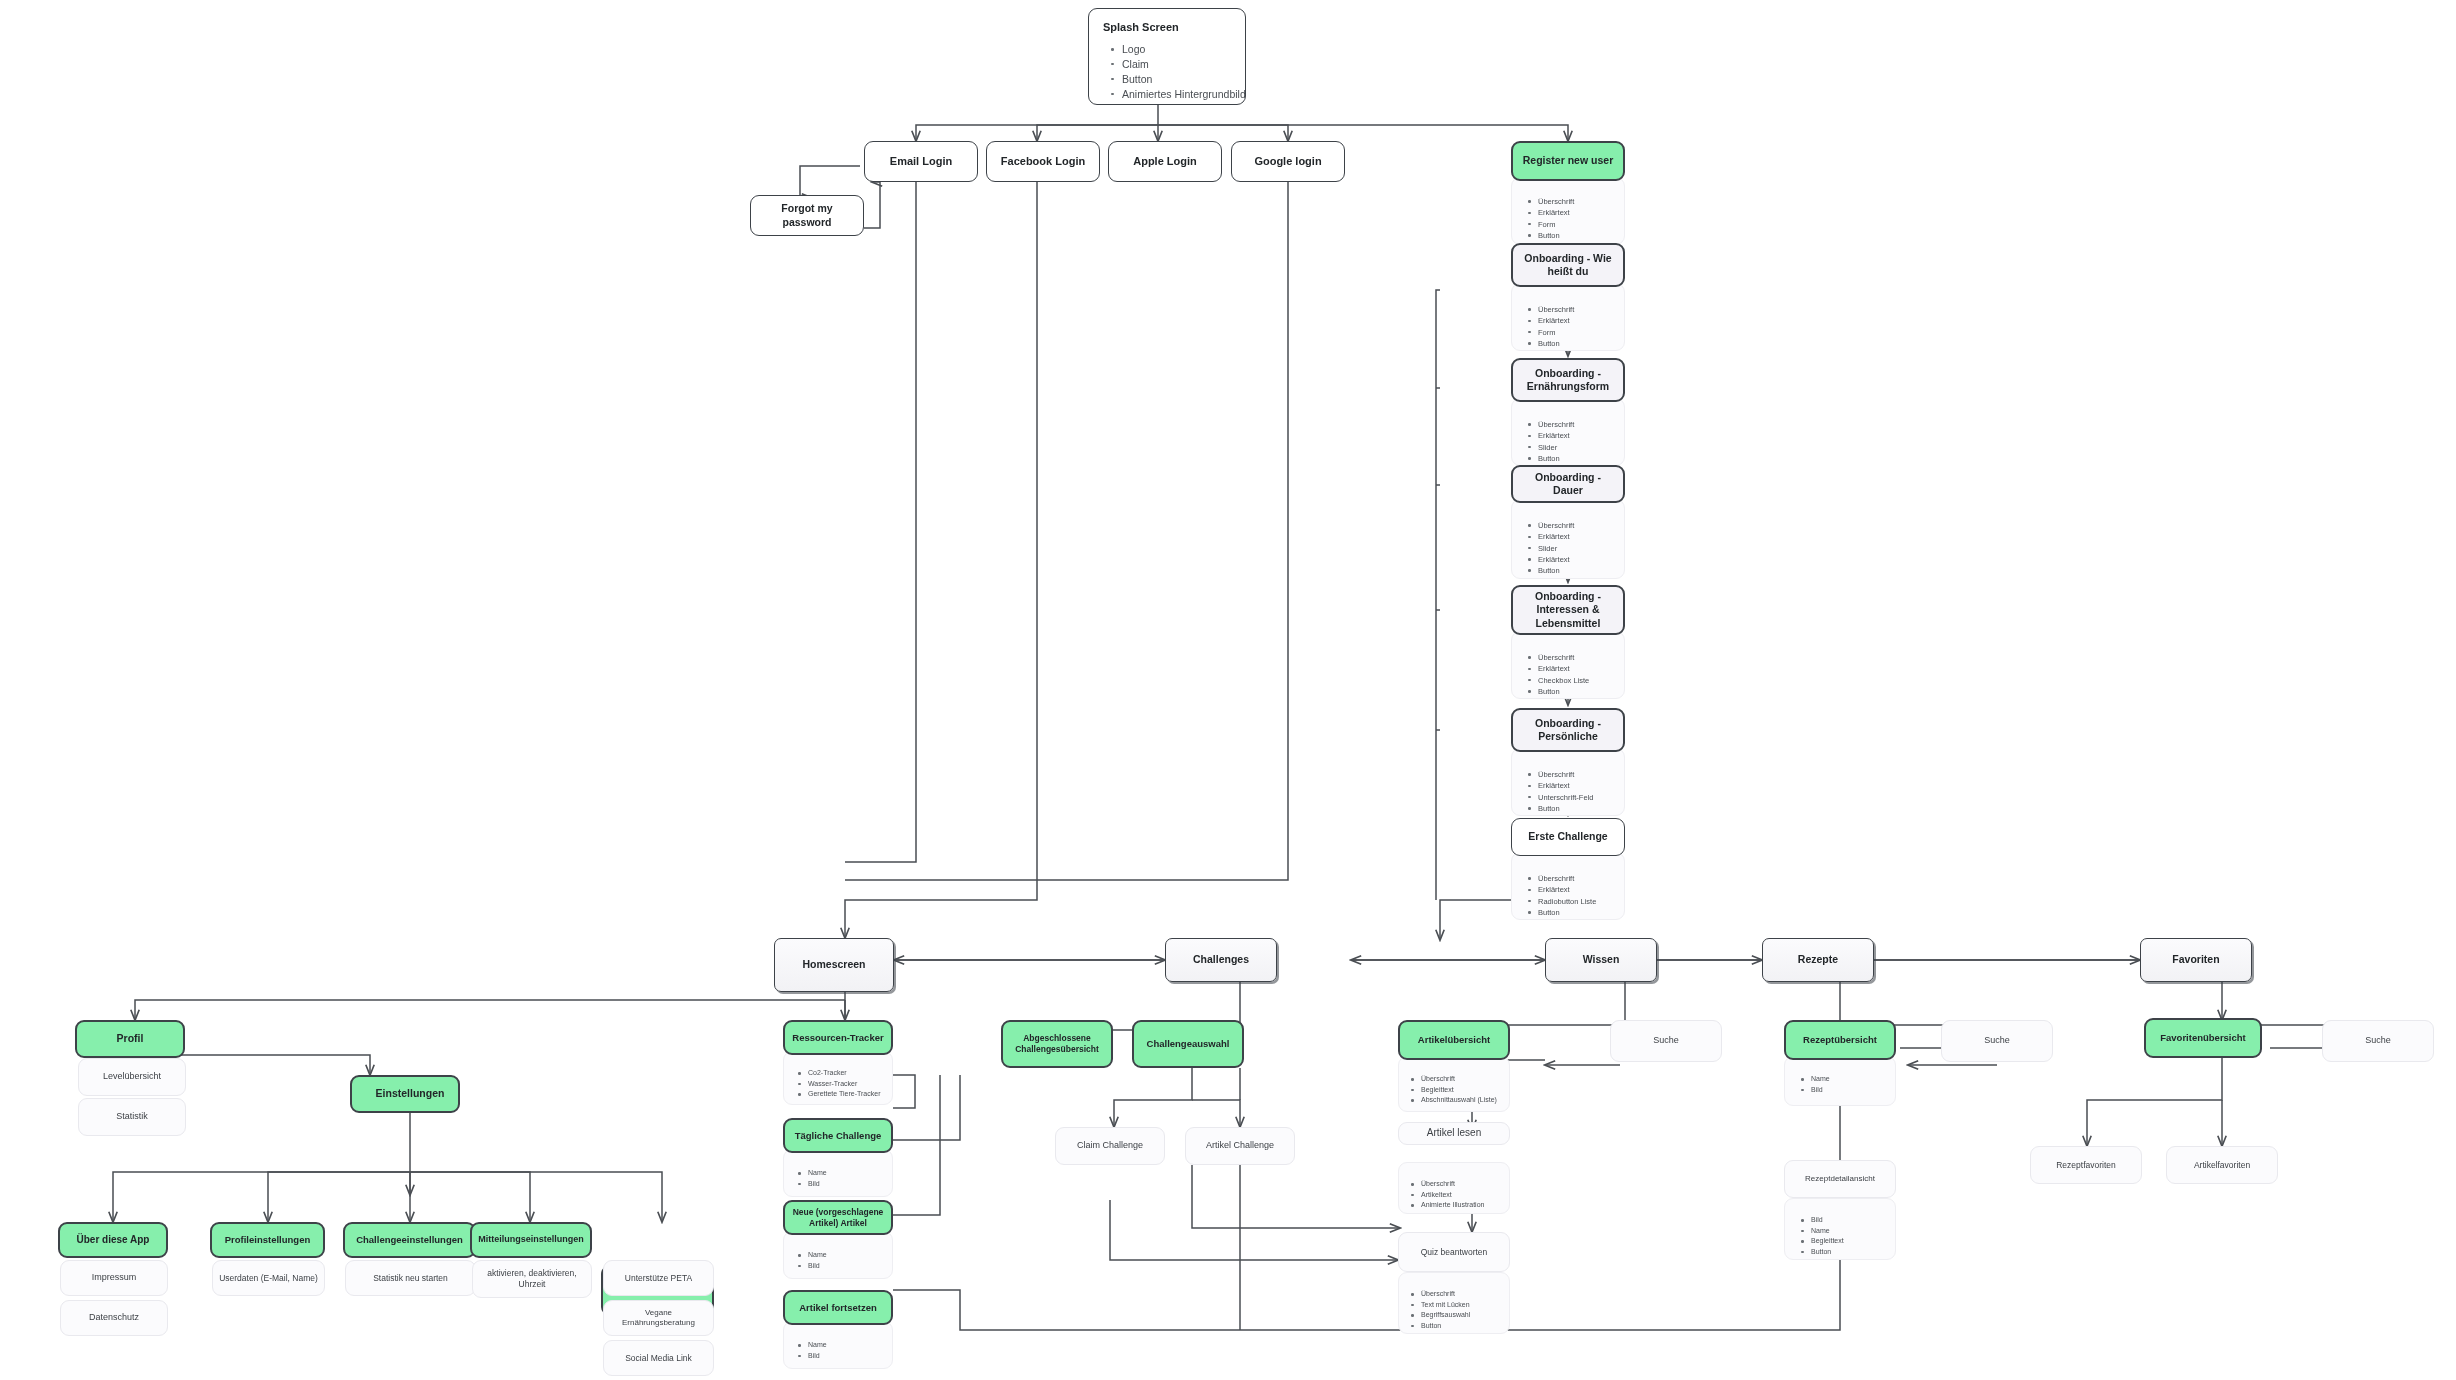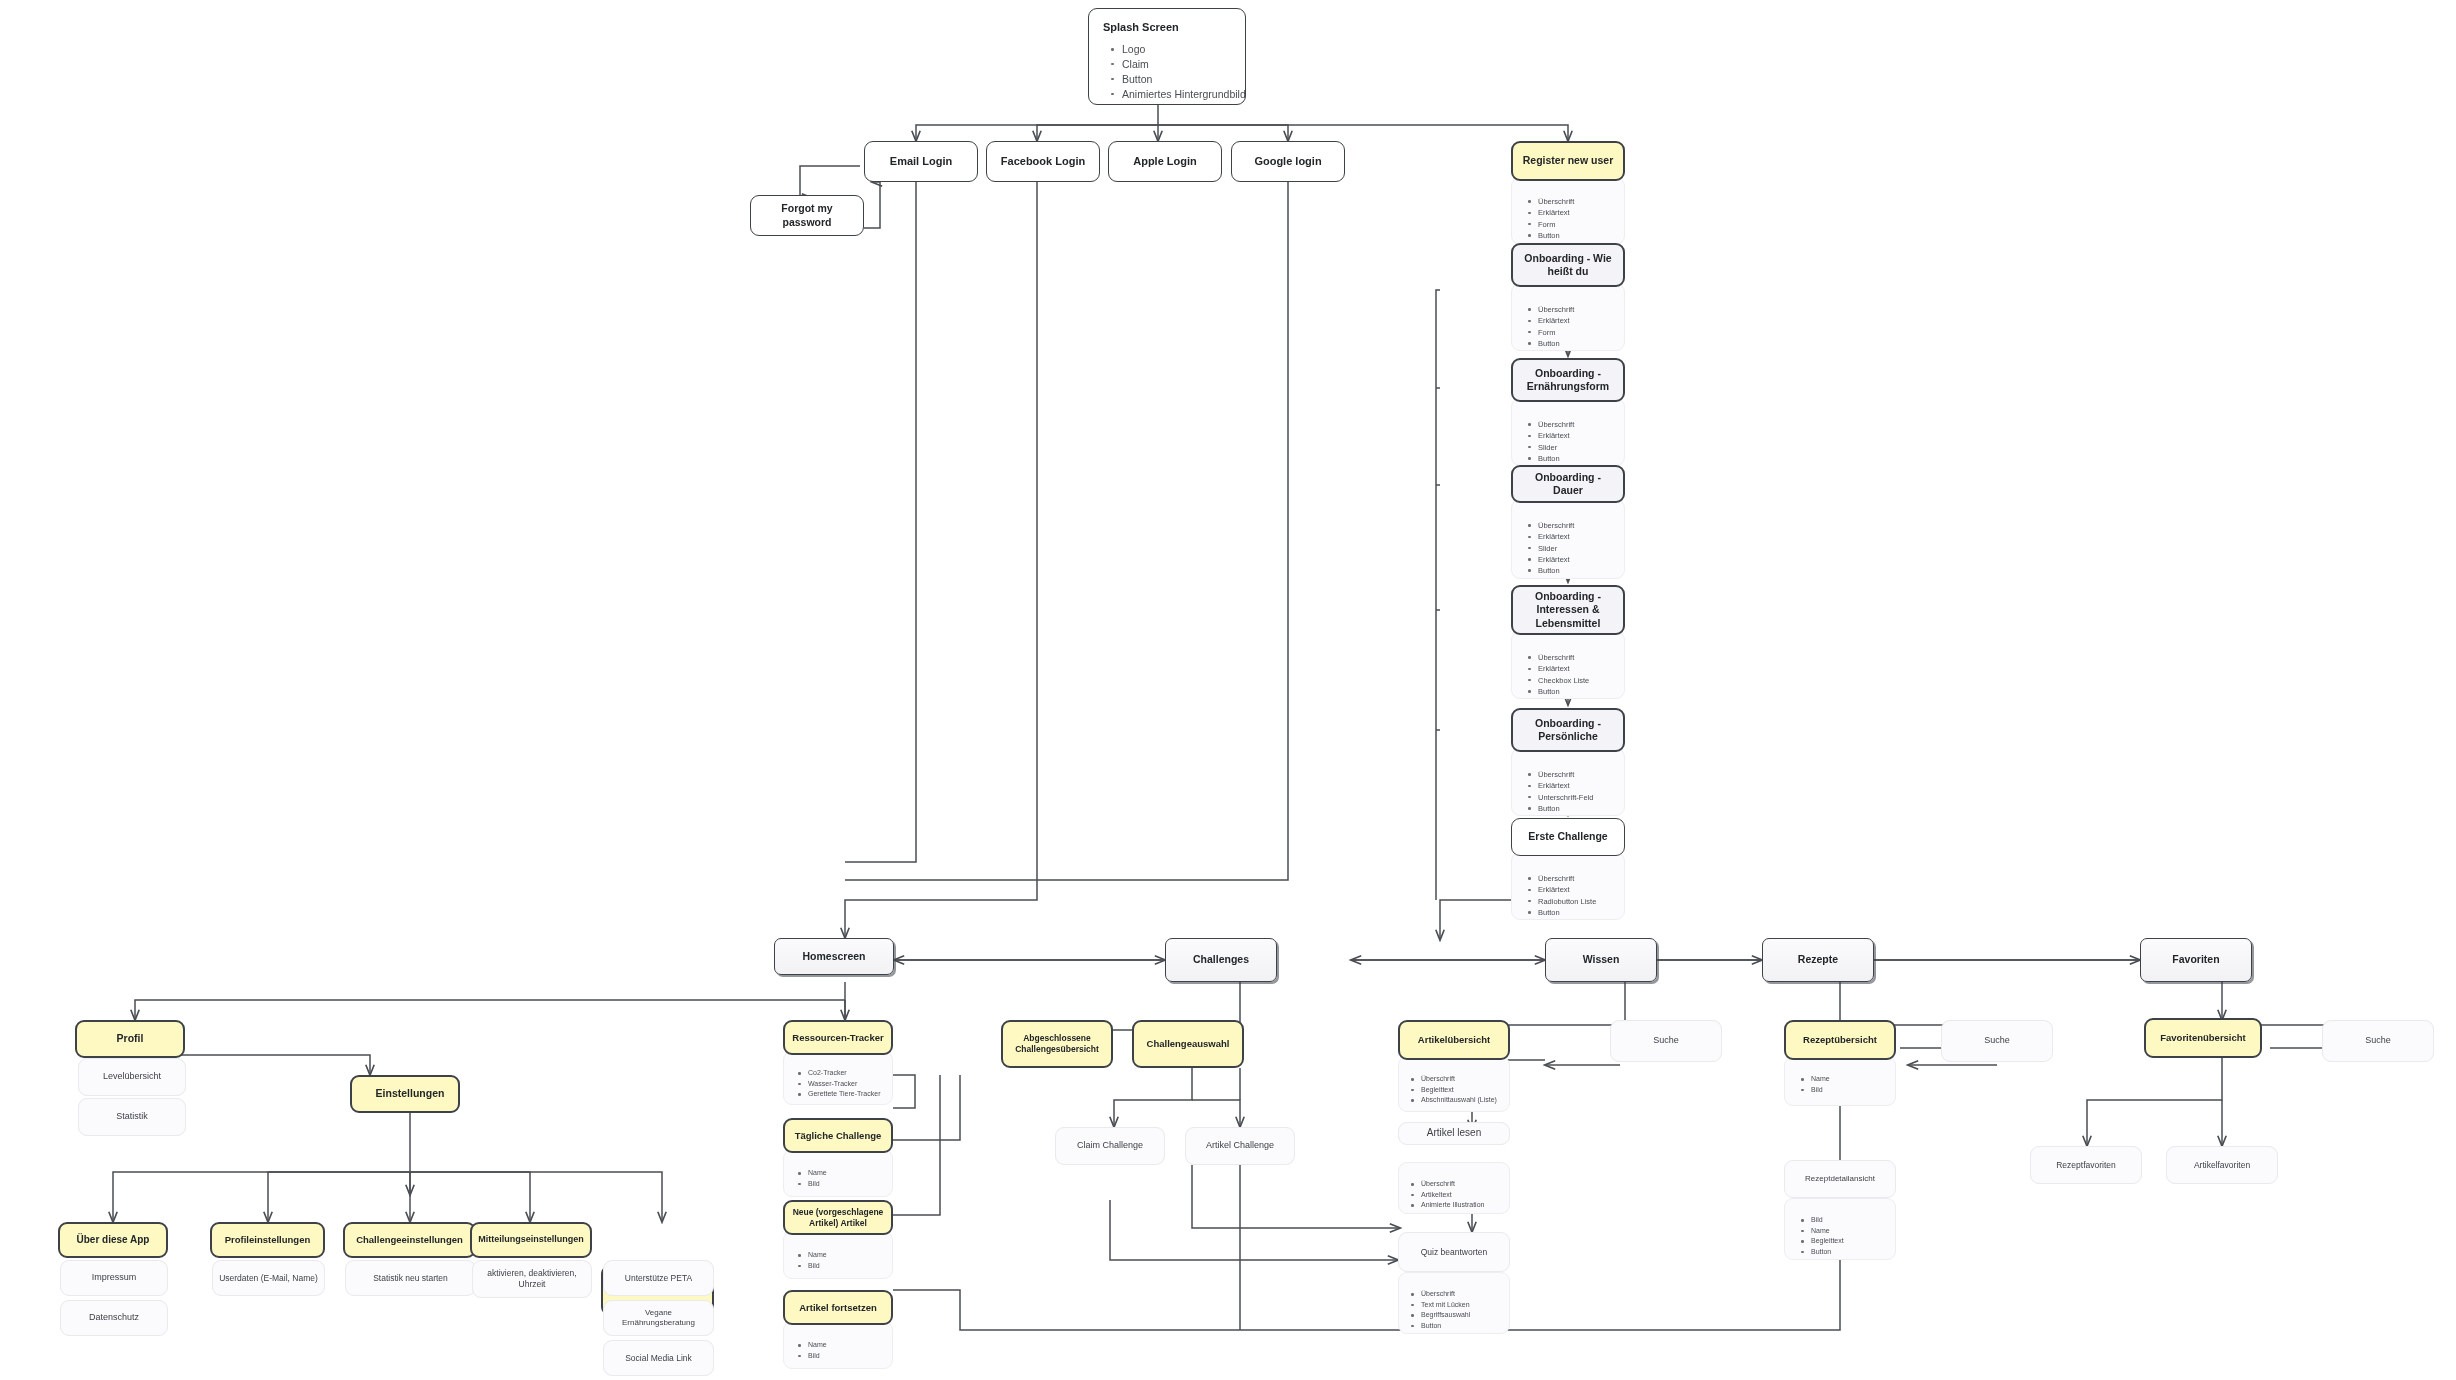--- a/index.html
+++ b/index.html
@@ -9,21 +9,21 @@
   .node{position:absolute;box-sizing:border-box;}
 
   
   .head{
     position:absolute;left:0;top:0;width:100%;
     box-sizing:border-box;
     display:flex;align-items:center;justify-content:center;
     text-align:center;
     border:2px solid #3d4248;
     border-radius:9px;
-    background:#fef9c3;
+    background:#86efac;
     font-weight:bold;
     color:#222629;
     line-height:1.25;
     padding:2px 6px;
     z-index:3;
   }
   .head.soft{
     border:1px solid #e9e9ee;
     background:#fbfbfd;
     font-weight:normal;
@@ -276,21 +276,21 @@
       <ul style="padding-top:12px;">
         <li style="font-size:7.5px;"><span>Überschrift</span></li>
         <li style="font-size:7.5px;"><span>Erklärtext</span></li>
         <li style="font-size:7.5px;"><span>Radiobutton Liste</span></li>
         <li style="font-size:7.5px;"><span>Button</span></li>
       </ul>
     </div>
   </div>
 
   <div class="node" style="left:774px;top:938px;width:120px;">
-    <div class="head nav" style="height:37px;font-size:10.5px;">Homescreen</div>
+    <div class="head nav" style="height:54px;font-size:10.5px;">Homescreen</div>
   </div>
   <div class="node" style="left:1165px;top:938px;width:112px;">
     <div class="head nav" style="height:44px;font-size:10.5px;">Challenges</div>
   </div>
   <div class="node" style="left:1545px;top:938px;width:112px;">
     <div class="head nav" style="height:44px;font-size:10.5px;">Wissen</div>
   </div>
   <div class="node" style="left:1762px;top:938px;width:112px;">
     <div class="head nav" style="height:44px;font-size:10.5px;">Rezepte</div>
   </div>

